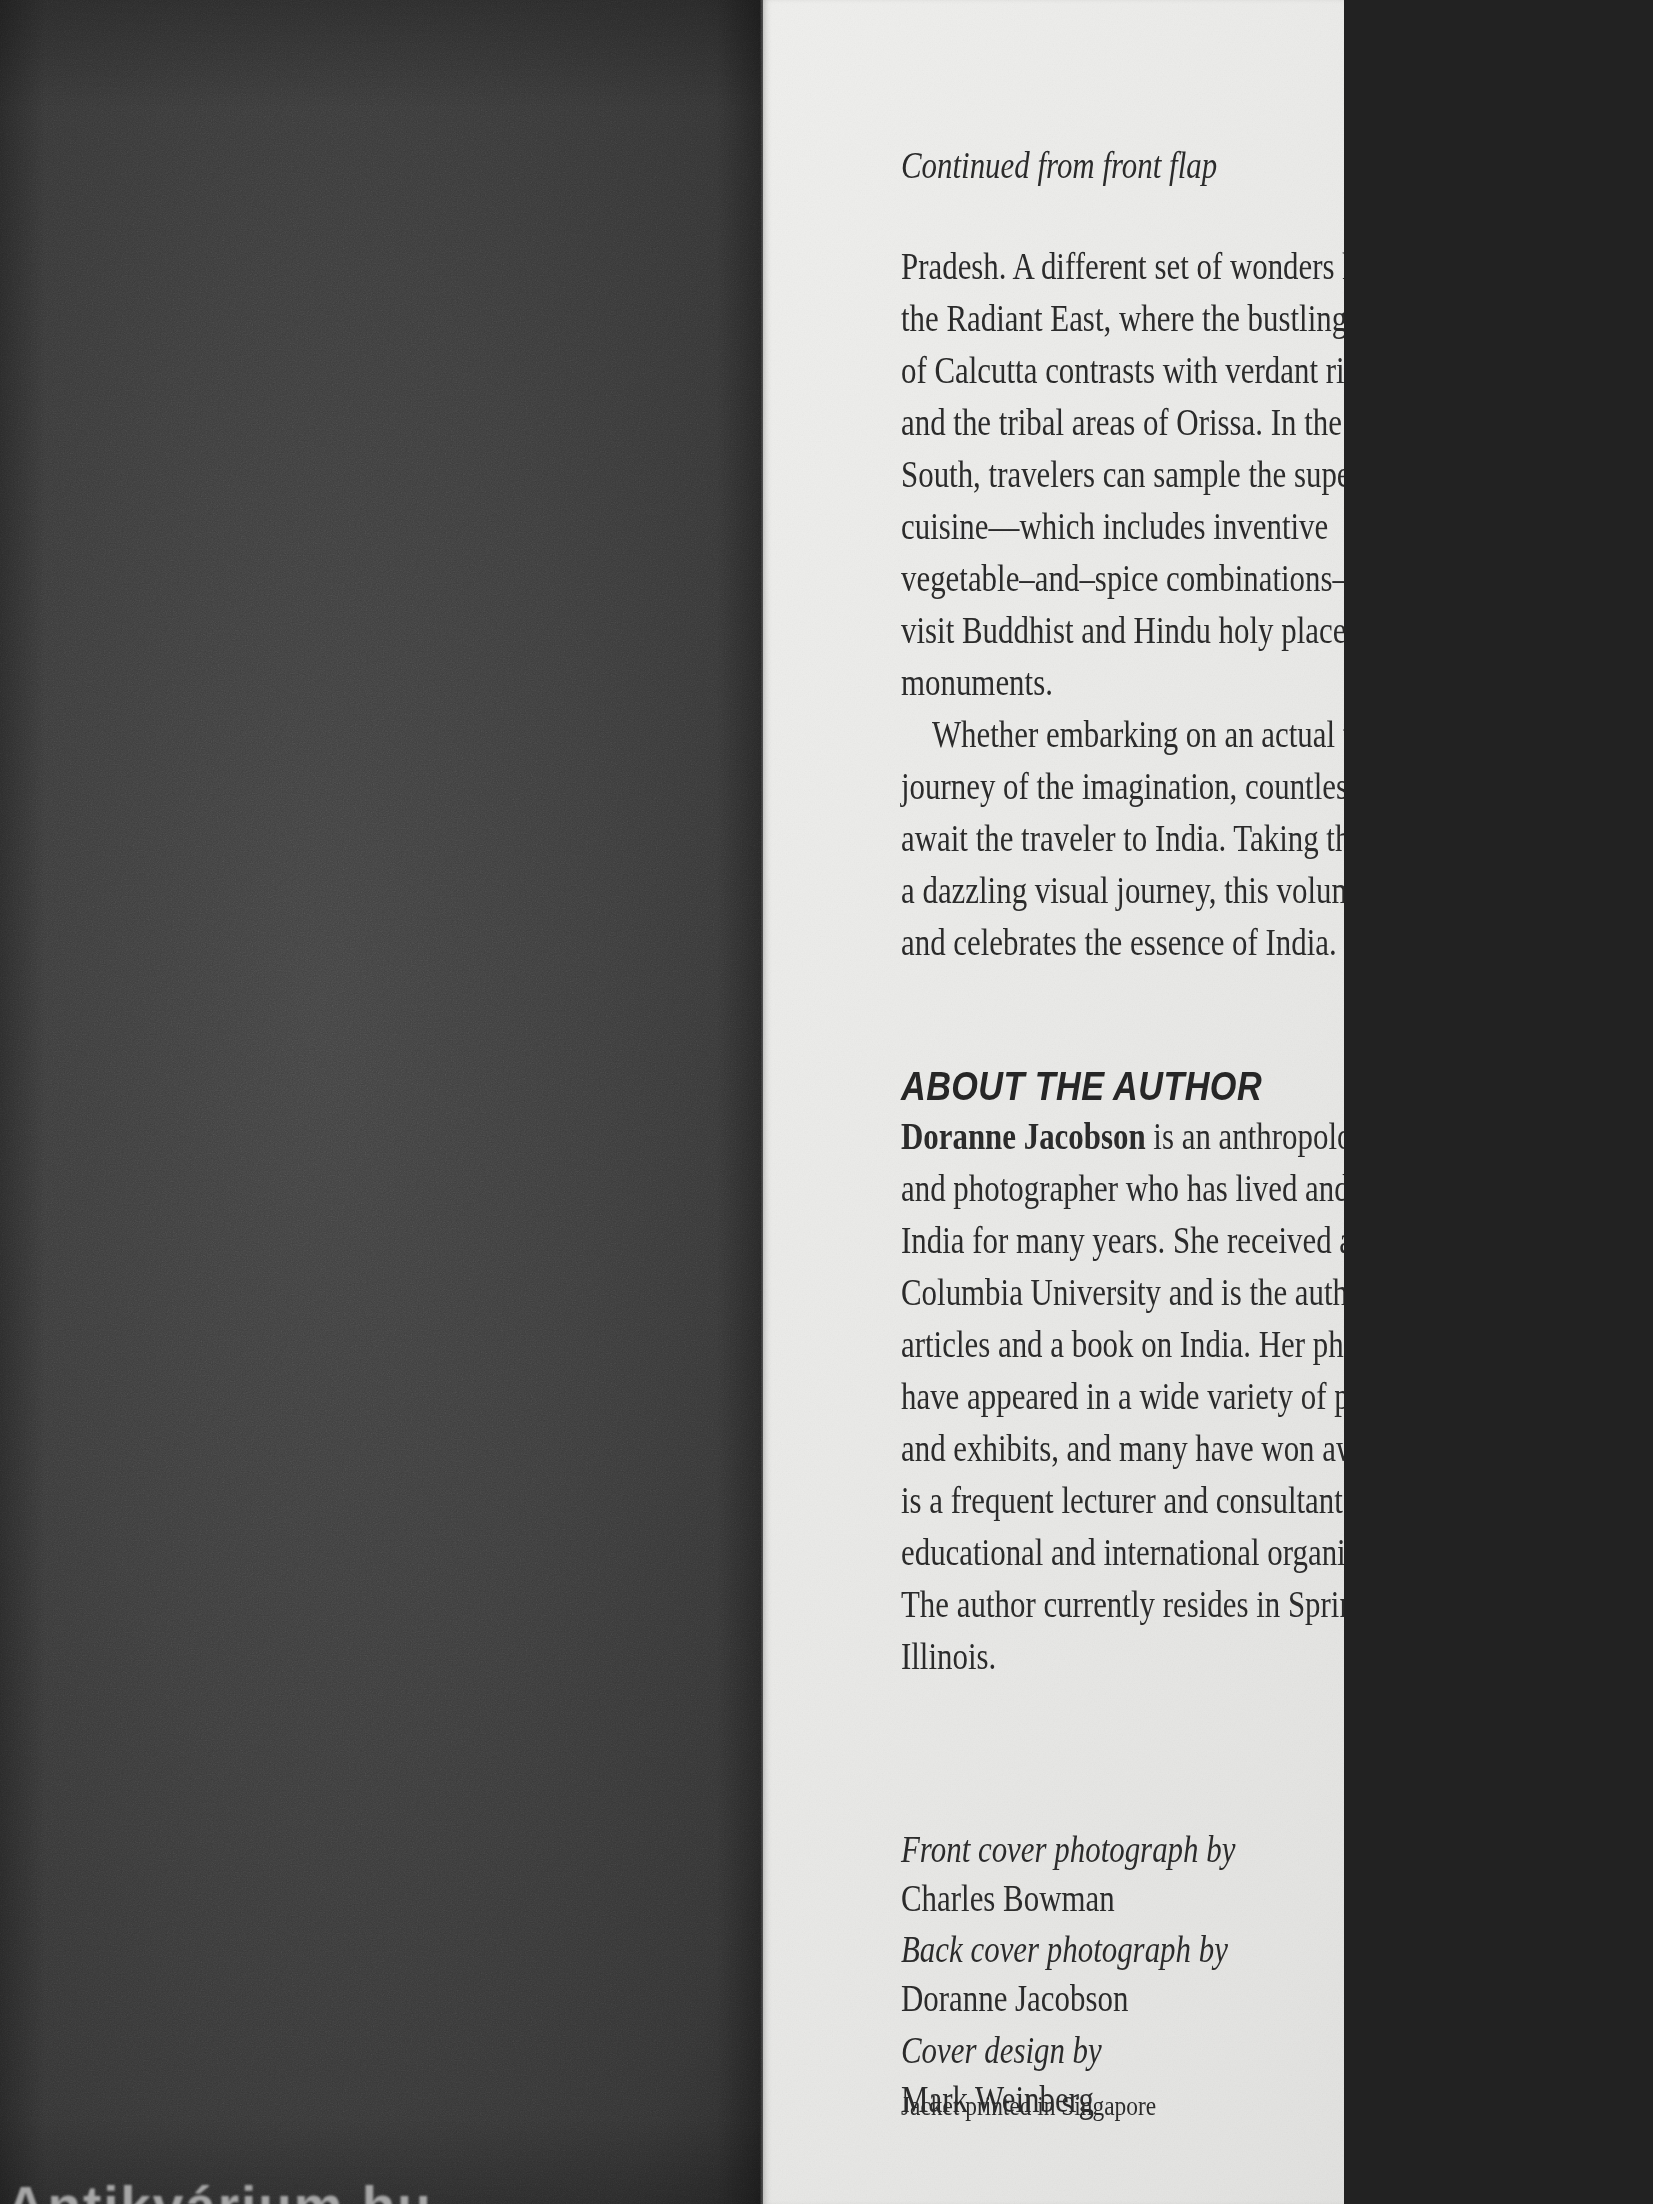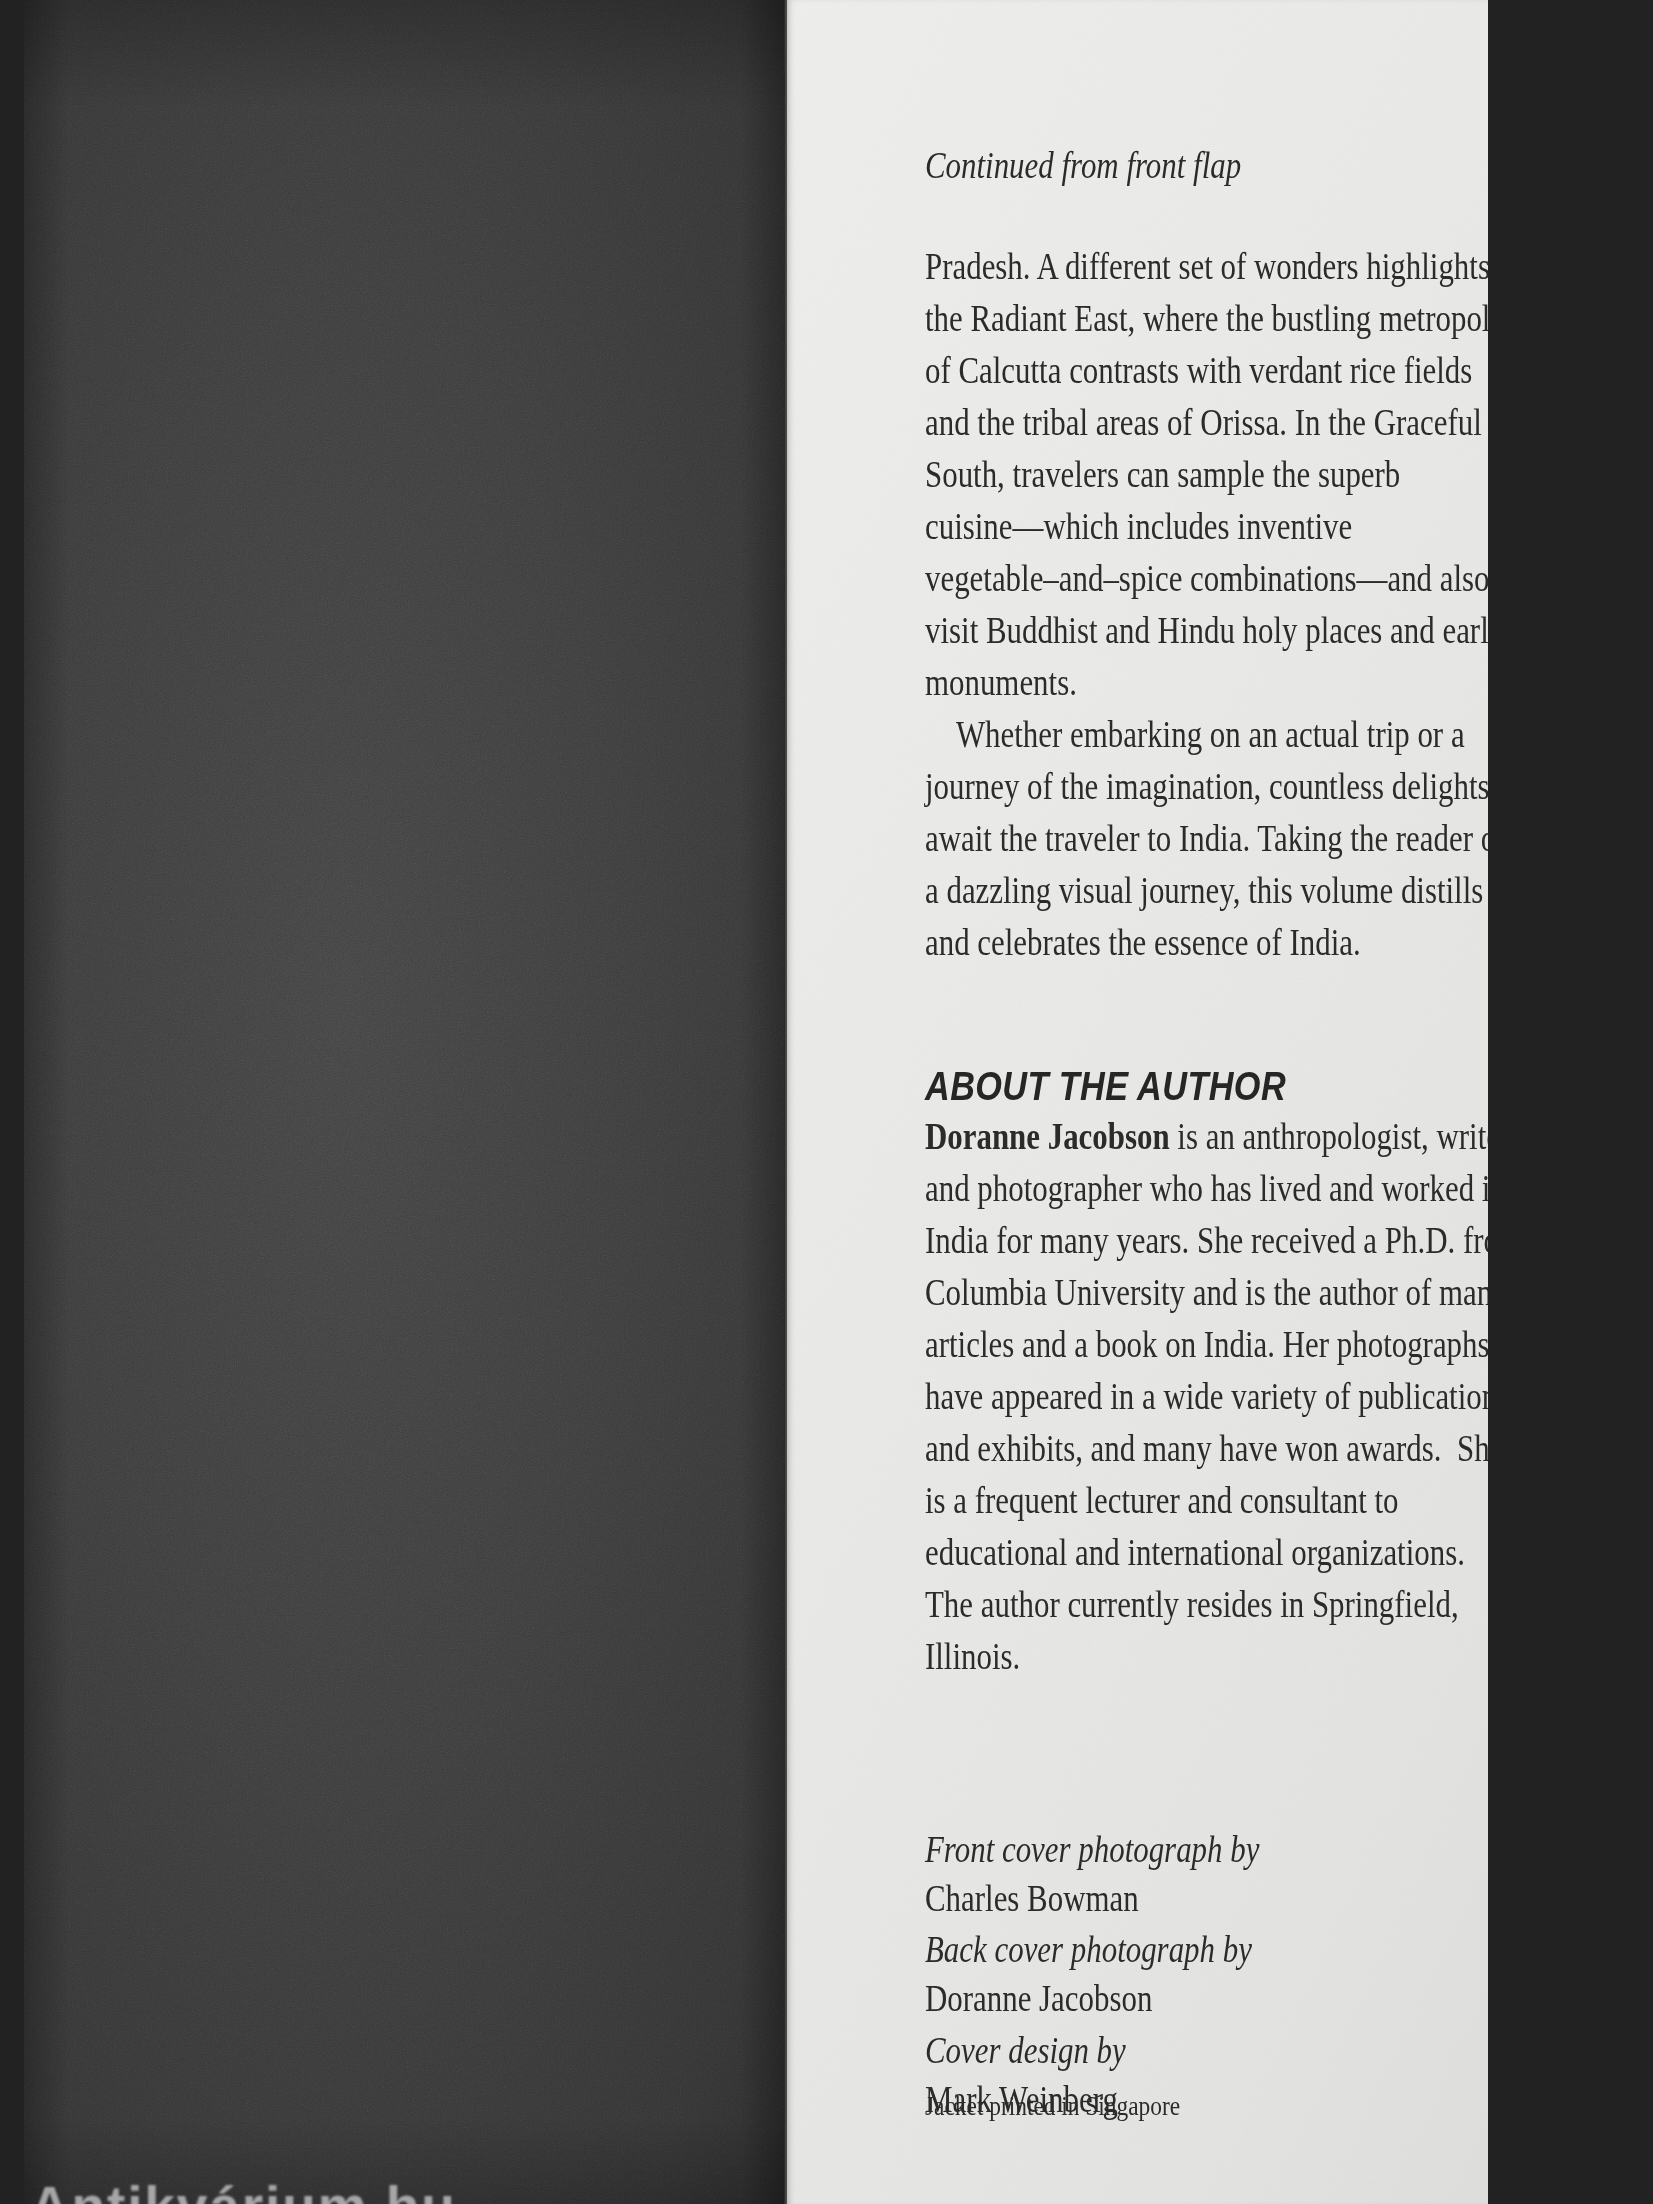--- a/index.html
+++ b/index.html
@@ -1,22 +1,21 @@
 <!DOCTYPE html>
 <html><head>
 <meta charset="utf-8">
 <style>
   html,body{margin:0;padding:0;background:#222;}
   #page{
     position:relative;
-    width:1464px;height:2205px;
+    width:1344px;height:2205px;
     overflow:hidden;
     background:#eab308;
     font-family:"Liberation Serif", serif;
-    margin-left:24px;
   }
   
   .cover{
     position:absolute;left:0;top:0;width:762px;height:2205px;
     background:radial-gradient(ellipse at 42% 46%, #434343 0%, #3c3c3c 45%, #333333 85%, #2a2a2a 100%);
   }
   .cover::after{
     content:"";position:absolute;inset:0;
     background:linear-gradient(to right, rgba(0,0,0,0.25) 0%, rgba(0,0,0,0) 6%, rgba(0,0,0,0) 94%, rgba(0,0,0,0.28) 100%),
                linear-gradient(to bottom, rgba(0,0,0,0.22) 0%, rgba(0,0,0,0) 5%, rgba(0,0,0,0) 96%, rgba(0,0,0,0.18) 100%);

